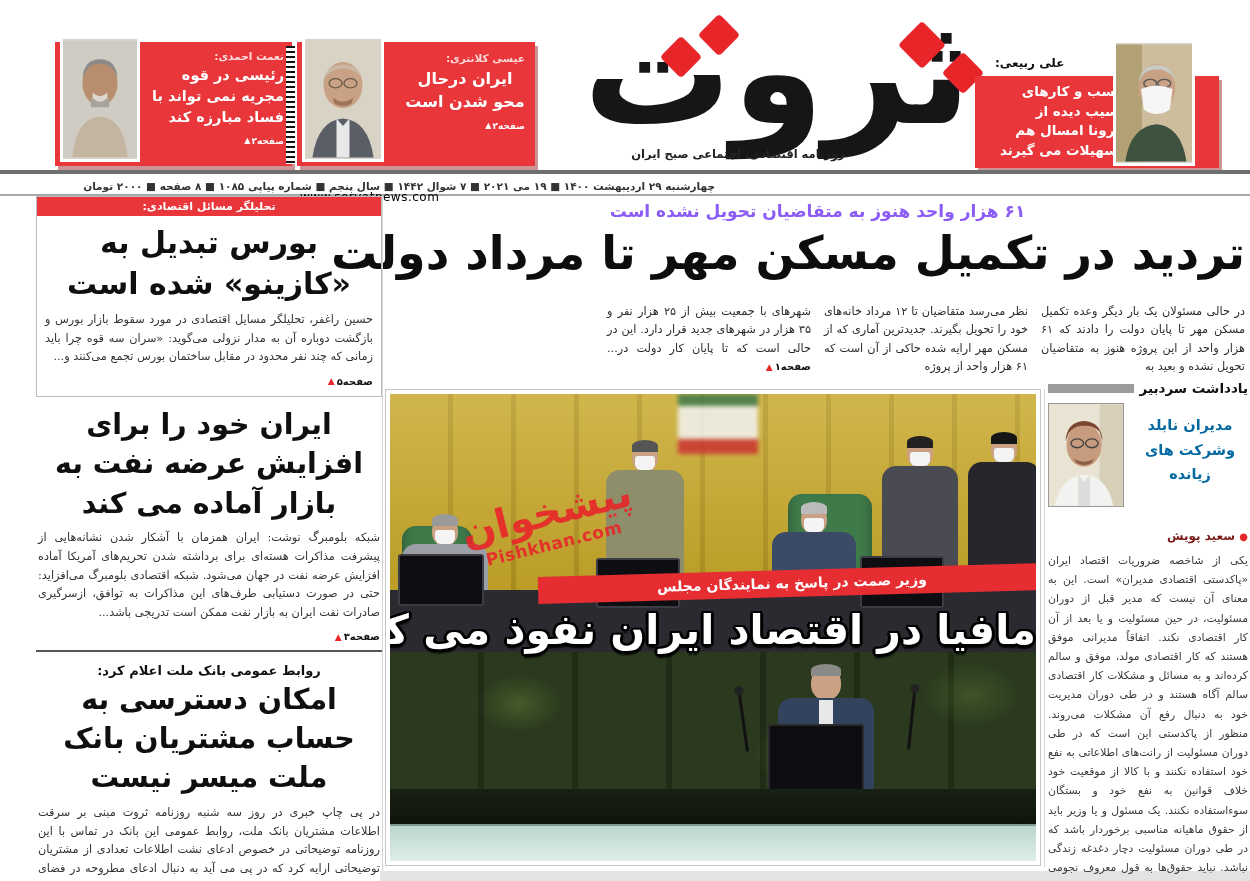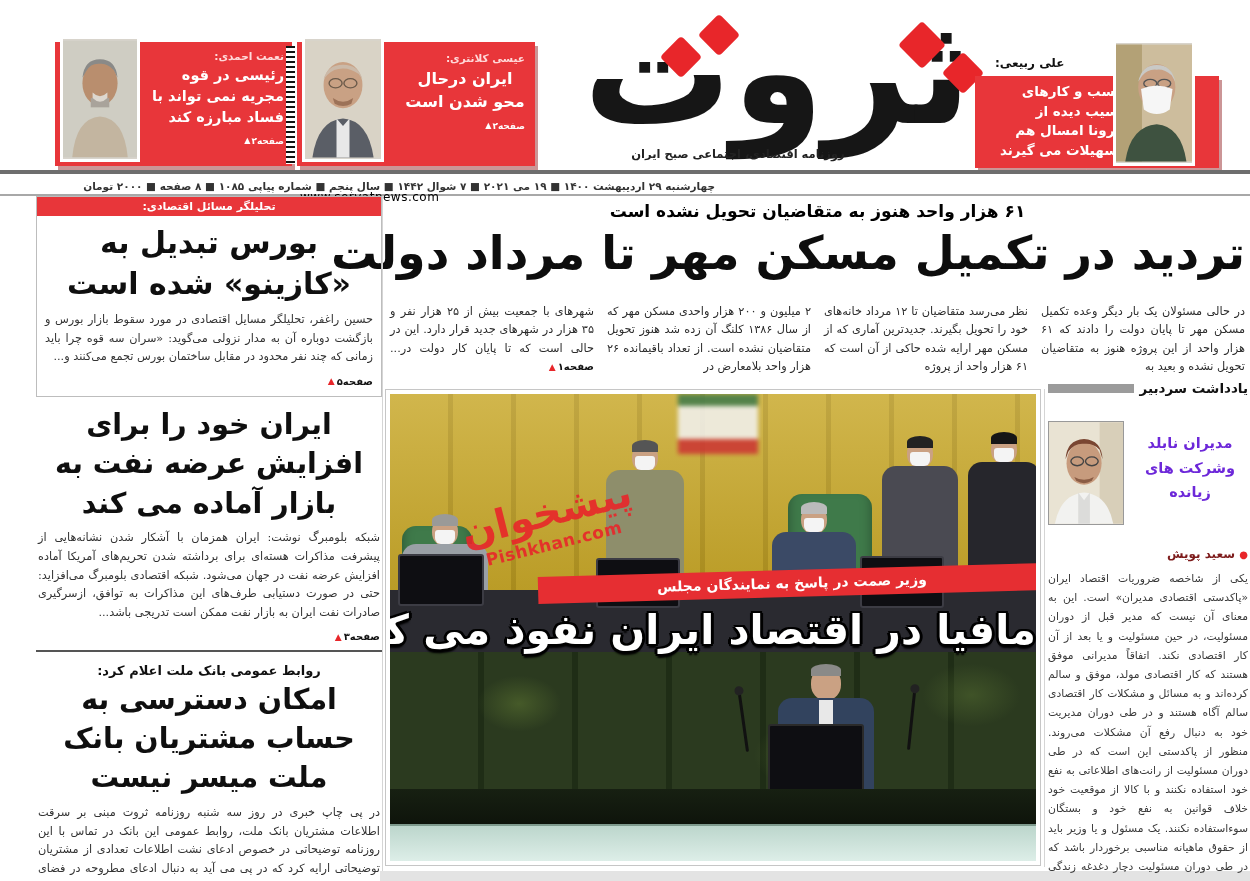--- a/index.html
+++ b/index.html
@@ -43,21 +43,21 @@
     position:absolute; left:0; top:170px; width:1250px; height:26px;
     border-top:4px solid #6e6e6e; border-bottom:2px solid #a8a8a8; background:#fff;
   }
   .dateline {
     position:absolute; right:535px; top:6px; font-size:10.5px; font-weight:bold; color:#333; white-space:nowrap;
   }
   .website { position:absolute; left:300px; top:16px; font-size:12px; color:#000000; direction:ltr; letter-spacing:.5px;}
   
   .lead-kicker {
     position:absolute; left:390px; top:201px; width:855px; text-align:center;
-    font-size:17px; font-weight:bold; color:#000000;
+    font-size:17px; font-weight:bold; color:#8b5cf6;
   }
   .lead-headline {
     position:absolute; left:383px; top:226px; width:862px; text-align:center;
     font-size:46px; font-weight:bold; color:#0d0d0d; white-space:nowrap; letter-spacing:-1px;
   }
   .lead-cols {
     position:absolute; left:388px; top:303px; width:857px; height:80px;
     display:flex; gap:13px;
   }
   .lead-col { width:204px; font-size:11.3px; line-height:1.62; text-align:justify; color:#2c2c2c; }
@@ -71,28 +71,28 @@
     background:#e8363a; color:#fff; text-align:center; font-size:11px; font-weight:bold;
     height:19px; line-height:19px; margin:0 -8px 6px;
   }
   .a-kicker { text-align:center; font-size:13px; font-weight:bold; color:#111; padding:4px 0 2px; }
   .a-head { text-align:center; font-size:28.5px; font-weight:bold; line-height:1.38; color:#0f0f0f; margin-bottom:6px; }
   .a-head.big { font-size:30px; }
   .a-body { font-size:11.3px; line-height:1.66; text-align:justify; color:#333; }
   .a-marker-row { margin-top:2px; }
   
   .right-col { position:absolute; left:1048px; top:380px; width:200px; }
-  .ed-header { display:flex; align-items:center; gap:6px; margin-bottom:21px; }
+  .ed-header { display:flex; align-items:center; gap:6px; margin-bottom:3px; }
   .ed-header .txt { font-size:13.5px; font-weight:bold; color:#111; white-space:nowrap; }
   .ed-header .bar { height:9px; background:#9b9b9b; flex:1; }
   .ed-top { position:relative; height:128px; }
   .ed-photo { position:absolute; left:0; top:4px; width:76px; height:104px; border:1px solid #999; background:#e8e2d4; }
   .ed-photo svg { display:block; width:100%; height:100%; }
   .ed-title { position:absolute; right:0; top:14px; width:116px; text-align:center;
-    font-size:14.5px; font-weight:bold; color:#6d28d9; line-height:1.7; }
+    font-size:14.5px; font-weight:bold; color:#0369a1; line-height:1.7; }
   .ed-author { font-size:12px; font-weight:bold; color:#7d1b1b; margin:2px 0 8px; }
   .ed-author .bullet { color:#e8262a; font-size:10px; }
   .ed-body { font-size:10.8px; line-height:1.78; text-align:justify; color:#3a3a3a; }
   .vrule { position:absolute; background:#d5d5d5; width:1px; }
   
   .photo-frame {
     position:absolute; left:385px; top:389px; width:656px; height:477px;
     border:1px solid #c6c6c6; background:#fff; padding:4px;
   }
   .scene { position:relative; width:646px; height:467px; overflow:hidden; background:#bfa021; }
@@ -227,21 +227,20 @@
   <div class="datebar">
     <div class="dateline">چهارشنبه ۲۹ اردیبهشت ۱۴۰۰ ■ ۱۹ می ۲۰۲۱ ■ ۷ شوال ۱۴۴۲ ■ سال پنجم ■ شماره پیاپی ۱۰۸۵ ■ ۸ صفحه ■ ۲۰۰۰ تومان</div>
     <div class="website">www.servatnews.com</div>
   </div>
 
   <div class="lead-kicker">۶۱ هزار واحد هنوز به متقاضیان تحویل نشده است</div>
   <div class="lead-headline">تردید در تکمیل مسکن مهر تا مرداد دولت</div>
   <div class="lead-cols">
     <div class="lead-col">در حالی مسئولان یک بار دیگر وعده تکمیل مسکن مهر تا پایان دولت را دادند که ۶۱ هزار واحد از این پروژه هنوز به متقاضیان تحویل نشده و بعید به</div>
     <div class="lead-col">نظر می‌رسد متقاضیان تا ۱۲ مرداد خانه‌های خود را تحویل بگیرند. جدیدترین آماری که از مسکن مهر ارایه شده حاکی از آن است که ۶۱ هزار واحد از پروژه</div>
-    <div class="lead-col">۲ میلیون و ۲۰۰ هزار واحدی مسکن مهر که از سال ۱۳۸۶ کلنگ آن زده شد هنوز تحویل متقاضیان نشده است. از تعداد باقیمانده ۲۶ هزار واحد بلامعارض در</div>
     <div class="lead-col">
       <span>شهرهای با جمعیت بیش از ۲۵ هزار نفر و ۳۵ هزار در شهرهای جدید قرار دارد. این در حالی است که تا پایان کار دولت در...</span>
       <span class="marker">
           <span class="tri">▲</span>
           <span>صفحه۱</span>
         </span>
     </div>
   </div>
 
   <div class="left-col">

